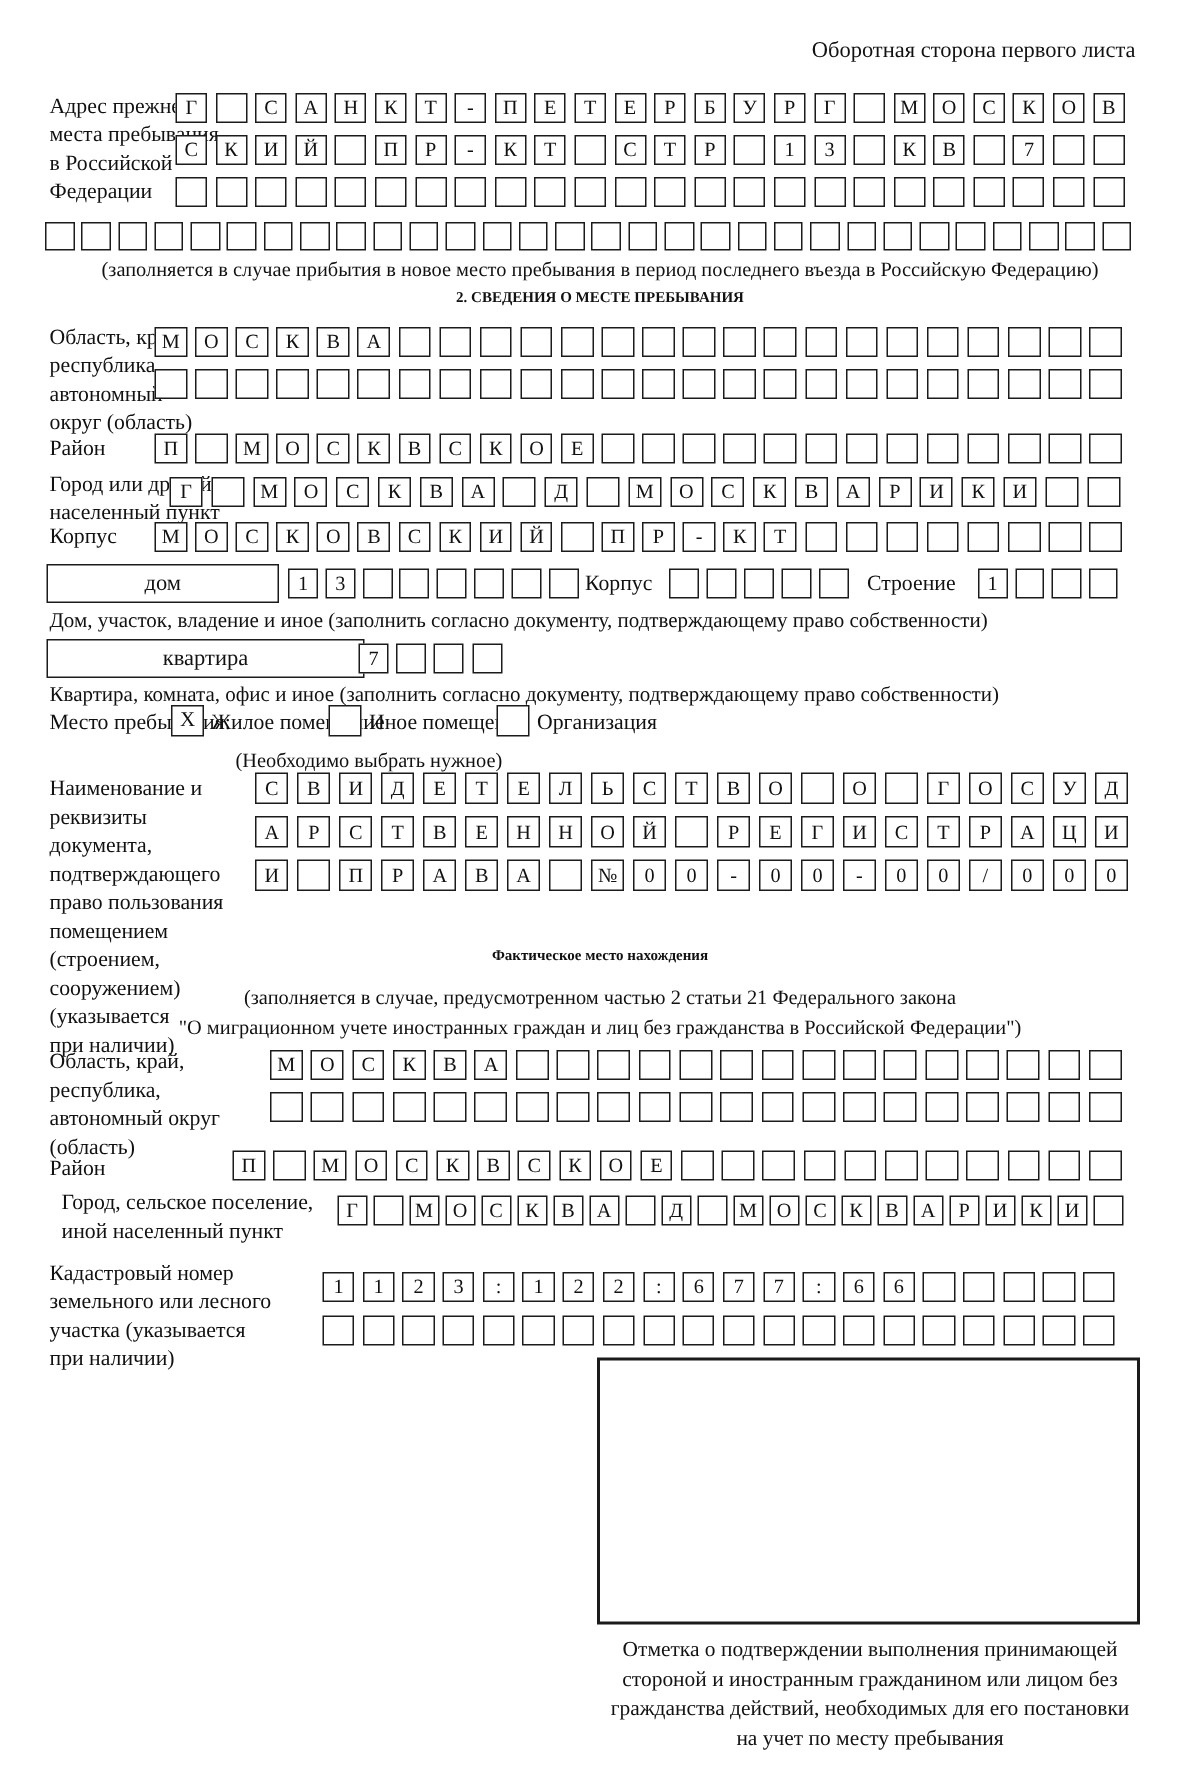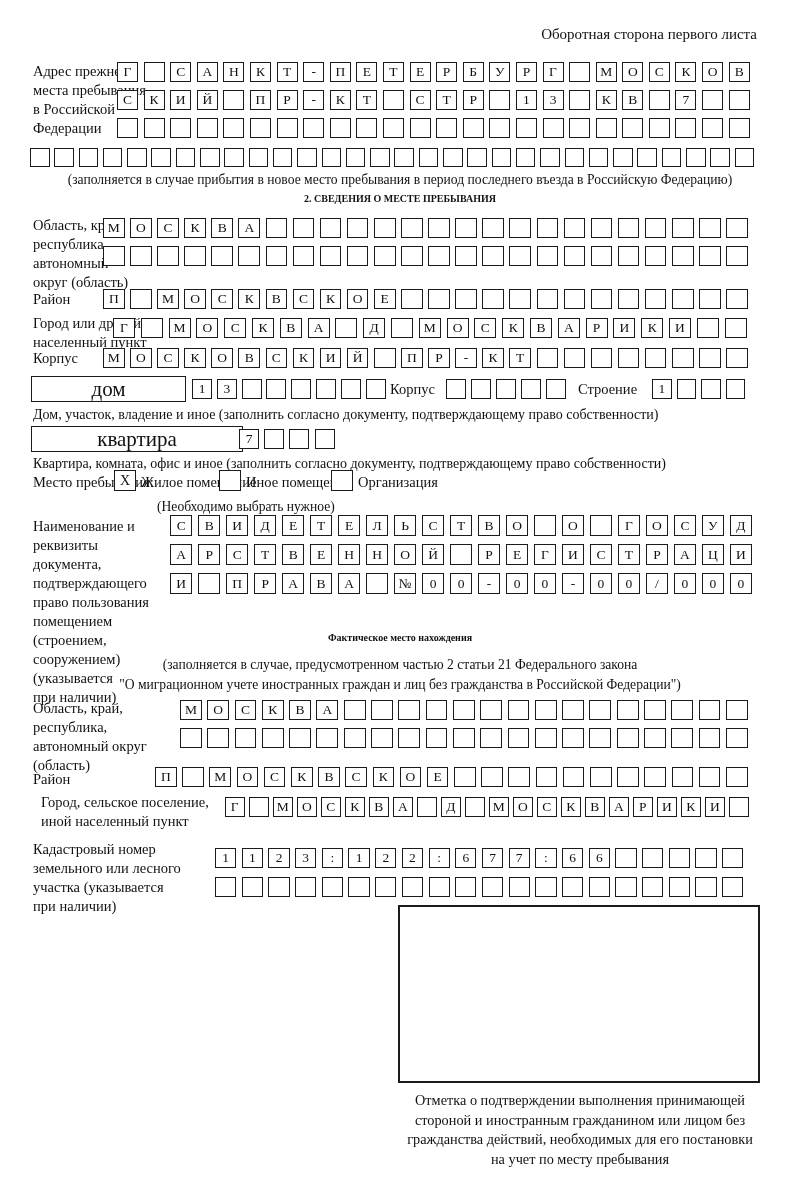--- a/index.html
+++ b/index.html
@@ -7,21 +7,21 @@
   .abs{position:absolute;}
   .lbl{font-size:14.5px;line-height:19px;white-space:pre-line;}
   .note{font-size:13.6px;}
   .center{text-align:center;width:800px;left:0;}
   .heading{font-weight:bold;font-size:10px;}
   .boxrow{position:absolute;display:flex;gap:var(--g,5.6px);}
   .boxrow .cell{flex:none;box-sizing:border-box;width:var(--w,21px);height:var(--h,20px);
     border:1.7px solid #1b1b1b;background:#fff;display:flex;align-items:center;justify-content:center;
     font-size:13.5px;line-height:1;}
   .widebox{position:absolute;box-sizing:border-box;border:1.8px solid #1b1b1b;background:#fff;
-    display:flex;align-items:center;justify-content:center;font-size:21px;height:26px;}
+    display:flex;align-items:center;justify-content:center;font-size:15px;height:26px;}
   .chk{position:absolute;box-sizing:border-box;width:22px;height:21px;border:1.8px solid #1b1b1b;
     background:#fff;display:flex;align-items:center;justify-content:center;font-size:14px;}
   .stampbox{position:absolute;box-sizing:border-box;border:2px solid #1b1b1b;background:#fff;}
   .pre{white-space:pre-line;}
 </style>
 </head>
 <body>
 
 <div class="abs" style="top:26px;left:0;width:757px;text-align:right;font-size:15px;">Оборотная сторона первого листа</div>
 

